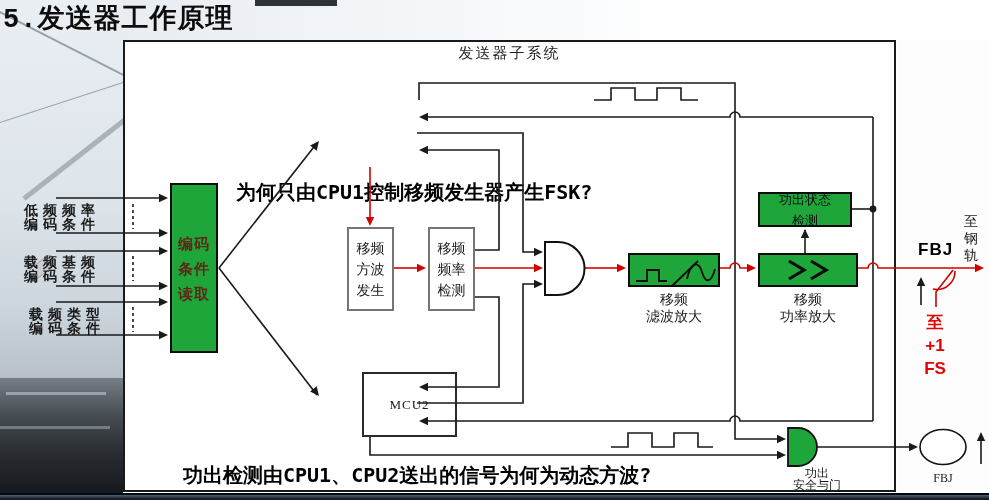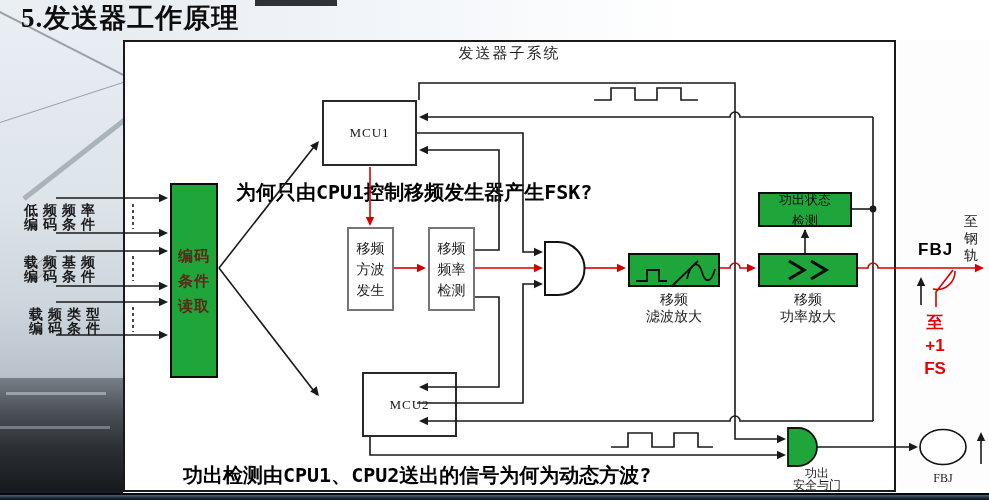--- a/index.html
+++ b/index.html
@@ -23,33 +23,33 @@
   #bg-top{left:123px;top:0;width:866px;height:40px;z-index:0;
     background:linear-gradient(90deg,#e8edf2 0%,#f4f7fa 35%,#ffffff 65%);}
   #bg-sliver{left:255px;top:0;width:82px;height:6px;background:#2e3338;z-index:0;}
   #bg-right{left:898px;top:40px;width:91px;height:453px;background:#fdfdfe;z-index:0;}
   #diagram-box{left:123px;top:40px;width:773px;height:452px;background:#ffffff;
     border:2px solid #1a1a1a;z-index:0;}
   #bottom-strip{left:0;top:493px;width:989px;height:7px;z-index:6;
     border-top:2px solid #05080d;background:linear-gradient(180deg,#4d6277 0%,#101922 80%);}
 
   
-  #slide-title{left:21px;top:0;z-index:5;font-family:Liberation Serif, serif;font-weight:bold;
+  #slide-title{left:3px;top:0;z-index:5;font-family:Liberation Mono, monospace;font-weight:bold;
     font-size:27px;color:#0d0d0d;white-space:nowrap;letter-spacing:1px;}
   #diagram-title{left:123px;top:44px;width:773px;text-align:center;z-index:4;
     font-size:15px;letter-spacing:2px;color:#1f1f1f;font-family:Liberation Serif, serif;}
   .question{z-index:1;font-weight:bold;color:#000000;font-size:20px;white-space:nowrap;
     font-family:"DejaVu Sans Mono","Liberation Sans",sans-serif;text-align:center;}
   #question-top{left:236px;top:179px;}
   #question-bottom{left:183px;top:462px;}
 
   
   .block{position:absolute;display:flex;align-items:center;justify-content:center;
     text-align:center;white-space:pre-line;z-index:2;background:#fff;color:#1a1a1a;}
-  #encode-read{left:170px;top:183px;width:48px;height:195px;background:#1fa63b;
+  #encode-read{left:170px;top:183px;width:48px;height:170px;background:#1fa63b;
     border:2px solid #0c0c0c;color:#5c2817;font-weight:bold;font-size:15px;
     line-height:25px;letter-spacing:1px;}
   #mcu1,#mcu2{left:322px;width:95px;border:2px solid #2a2a2a;font-size:13px;
     letter-spacing:1px;font-family:"Liberation Serif",serif;}
   #mcu1{top:100px;height:66px;}
   #mcu2{top:372px;height:65px;margin-left:40px;}
   #wave-gen,#freq-det{top:227px;width:47px;height:84px;border:2px solid #757575;
     font-size:14px;line-height:21px;}
   #wave-gen{left:347px;}
   #freq-det{left:428px;}
@@ -104,21 +104,20 @@
   <div class="lbl input-label" id="in-label-0">低频频率
 编码条件</div>
   <div class="lbl input-label" id="in-label-1">载频基频
 编码条件</div>
   <div class="lbl input-label" id="in-label-2">载频类型
 编码条件</div>
 
   <div class="block" id="encode-read">编码
 条件
 读取</div>
-  <div class="block" id="mcu1">MCU1</div>
   <div class="block" id="mcu2">MCU2</div>
   <div class="block" id="wave-gen">移频
 方波
 发生</div>
   <div class="block" id="freq-det">移频
 频率
 检测</div>
   <div class="block" id="filter-amp"></div>
   <div class="block" id="power-amp"></div>
   <div class="block" id="status-det">功出状态

